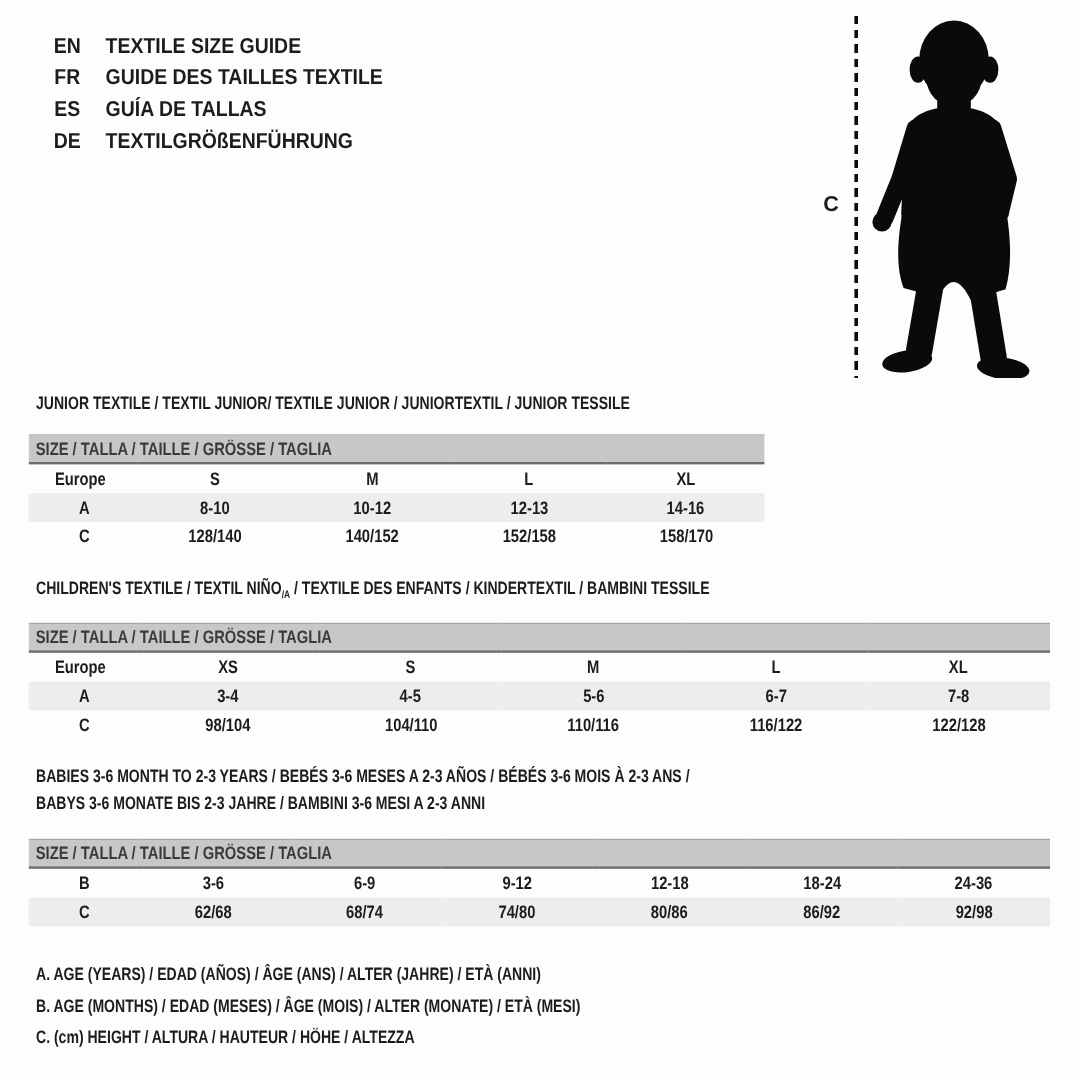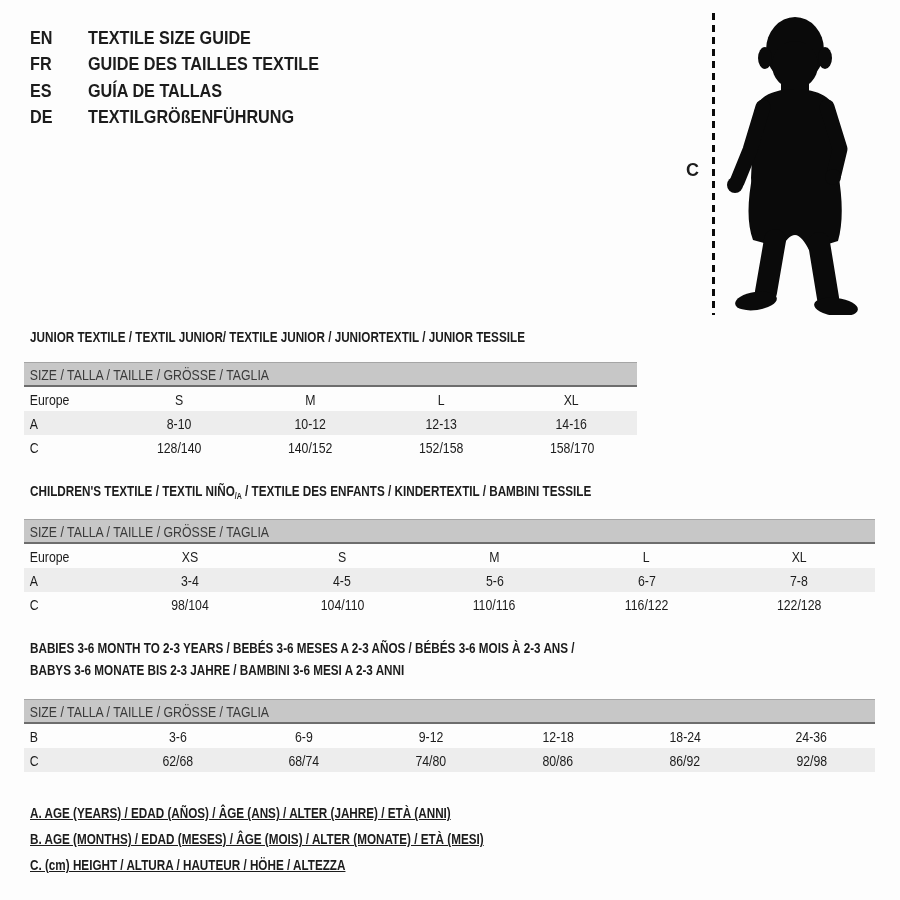--- a/index.html
+++ b/index.html
@@ -6,21 +6,21 @@
     --text:#1c1c1c; --header-bg:#c7c7c7; --header-text:#3a3a3a;
     --row-shade:#ededed; --border-top:#a5a5a5; --border-bottom:#6d6d6d;
     --silhouette:#0a0a0a;
   }
   html,body{margin:0;padding:0;background:#ffffff;}
   .canvas{position:relative;width:900px;height:900px;background:#fdfdfd;overflow:hidden;
           font-family:"Liberation Sans",sans-serif;color:var(--text);}
 
   
   .lang-block{position:absolute;left:30px;top:25px;}
-  .lang-row{display:flex;align-items:center;height:26.5px;}
+  .lang-row{display:flex;align-items:center;height:26.5px;text-align:center;}
   .lang-code,.lang-label{display:inline-block;font-weight:700;font-size:18px;white-space:nowrap;
           transform:scaleX(0.9);transform-origin:0 50%;}
   .lang-code{flex:0 0 58px;width:58px;}
 
   
   .measure-line{position:absolute;left:712px;top:13px;width:3px;height:302px;
           background:repeating-linear-gradient(to bottom,var(--silhouette) 0 7px,transparent 7px 12px);}
   .measure-label{position:absolute;left:686px;top:160px;font-size:18px;font-weight:700;}
   .baby{position:absolute;left:720px;top:10px;}
 
@@ -31,30 +31,30 @@
   #sec2-title{top:482px;}
   #sec2-title .sub{font-size:9px;vertical-align:-3px;}
   #sec3-title{top:637px;line-height:21.5px;}
 
   
   .tbl{position:absolute;border-collapse:collapse;table-layout:fixed;}
   #tbl1{left:24px;top:362px;width:613px;}
   #tbl2{left:24px;top:519px;width:851px;}
   #tbl3{left:24px;top:699px;width:851px;}
   .tbl col.lblcol{width:90px;}
-  .tbl td{padding:0;height:24px;font-weight:400;font-size:15px;text-align:center;vertical-align:middle;}
+  .tbl td{padding:0;height:24px;font-weight:700;font-size:15px;text-align:center;vertical-align:middle;}
   .tbl tr.hdr td{height:22px;background:var(--header-bg);color:var(--header-text);text-align:left;
           border-top:1px solid var(--border-top);border-bottom:2px solid var(--border-bottom);}
   .tbl tr.shade td{background:var(--row-shade);}
-  .tbl td.lbl{text-align:left;}
+  .tbl td.lbl{text-align:center;}
   .cx{display:inline-block;transform:scaleX(0.82);white-space:nowrap;}
   .lx{display:inline-block;transform:scaleX(0.82);transform-origin:0 50%;white-space:nowrap;padding-left:7px;}
 
   
-  .legend{position:absolute;left:30px;top:800px;text-decoration:underline;}
+  .legend{position:absolute;left:30px;top:800px;}
   .legend-line{display:block;font-weight:700;font-size:15px;line-height:26px;white-space:nowrap;
           transform:scaleX(0.78);transform-origin:0 50%;}
 </style>
 </head>
 <body>
 
 <div class="canvas">
 
   <div class="lang-block">
     <div class="lang-row">

